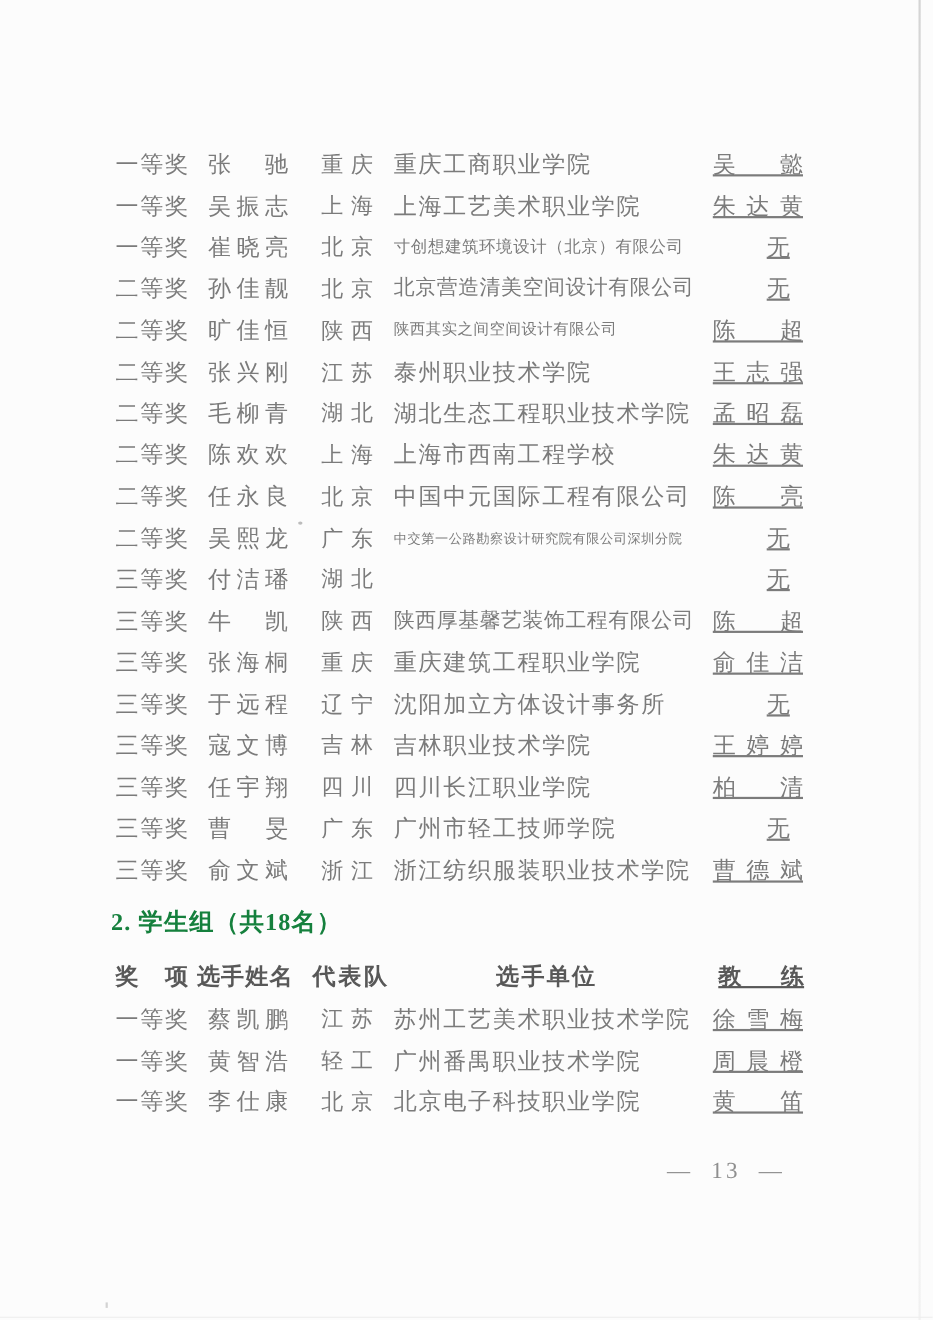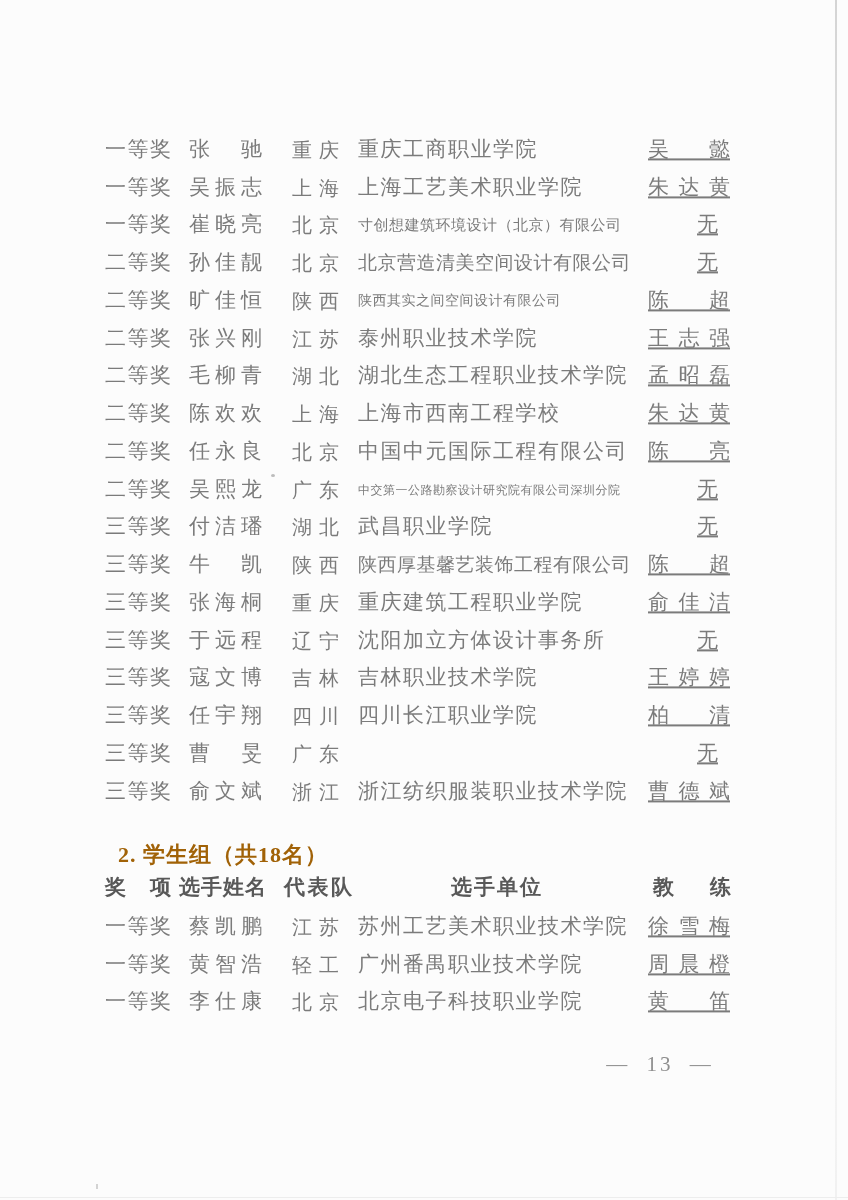--- a/index.html
+++ b/index.html
@@ -36,35 +36,35 @@
   }
   .award { left: 105px; width: 66px; text-align: justify; text-align-last: justify; }
   .name  { left: 189px; width: 73px; text-align: justify; text-align-last: justify; }
   .team  { left: 292px; width: 47px; text-align: justify; text-align-last: justify; font-size: 20px; }
   .inst  { left: 358px; width: 278px; letter-spacing: 1.5px; }
   .coach { left: 648px; width: 82px; text-align: justify; text-align-last: justify; text-decoration: underline; }
   .coach.none { text-align: right; text-align-last: right; padding-right: 12px; }
 
   
   .section-heading {
-    position: absolute; left: 100px; top: 822px; margin: 18px;
-    font-size: 22px; font-weight: bold; color: #a16207; letter-spacing: 1px;
+    position: absolute; left: 100px; top: 822px; margin: 1px;
+    font-size: 22px; font-weight: bold; color: #15803d; letter-spacing: 1px;
   }
 
   
   .header-row {
     position: absolute; top: 869px; left: 0; width: 848px; height: 38px;
     font-weight: bold; color: #585858;
   }
   .header-row .c { font-size: 21px; }
   .h-award { left: 105px; width: 66px; text-align: justify; text-align-last: justify; }
   .h-name  { left: 179px; width: 95px; letter-spacing: 1px; }
   .h-team  { left: 284px; width: 68px; text-align: justify; text-align-last: justify; }
   .h-unit  { left: 358px; width: 278px; text-align: center; letter-spacing: 2px; }
-  .h-coach { left: 653px; width: 78px; text-align: justify; text-align-last: justify; }
+  .h-coach { left: 653px; width: 78px; text-align: justify; text-align-last: justify; text-decoration: underline; }
 
   
   .footer {
     position: absolute; left: 598px; top: 1052px; width: 124px;
     text-align: center; font-size: 21px; color: #8f8f8f;
     letter-spacing: 3px; word-spacing: 8px; white-space: nowrap;
   }
 </style>
 </head>
 <body>
@@ -154,21 +154,20 @@
     <span class="c name">吴熙龙</span>
     <span class="c team">广东</span>
     <span class="c inst" style="letter-spacing: 0.5px; font-size: 12px;">中交第一公路勘察设计研究院有限公司深圳分院</span>
     <span class="c coach none">无</span>
   </div>
 
   <div class="row">
     <span class="c award">三等奖</span>
     <span class="c name">付洁璠</span>
     <span class="c team">湖北</span>
-    <span class="c inst">武昌职业学院</span>
     <span class="c coach none">无</span>
   </div>
 
   <div class="row">
     <span class="c award">三等奖</span>
     <span class="c name">牛　凯</span>
     <span class="c team">陕西</span>
     <span class="c inst" style="letter-spacing: 0.5px; font-size: 19px;">陕西厚基馨艺装饰工程有限公司</span>
     <span class="c coach">陈　超</span>
   </div>
@@ -202,20 +201,21 @@
     <span class="c name">任宇翔</span>
     <span class="c team">四川</span>
     <span class="c inst">四川长江职业学院</span>
     <span class="c coach">柏　清</span>
   </div>
 
   <div class="row">
     <span class="c award">三等奖</span>
     <span class="c name">曹　旻</span>
     <span class="c team">广东</span>
+    <span class="c inst">广州市轻工技师学院</span>
     <span class="c coach none">无</span>
   </div>
 
   <div class="row">
     <span class="c award">三等奖</span>
     <span class="c name">俞文斌</span>
     <span class="c team">浙江</span>
     <span class="c inst">浙江纺织服装职业技术学院</span>
     <span class="c coach">曹德斌</span>
   </div>

